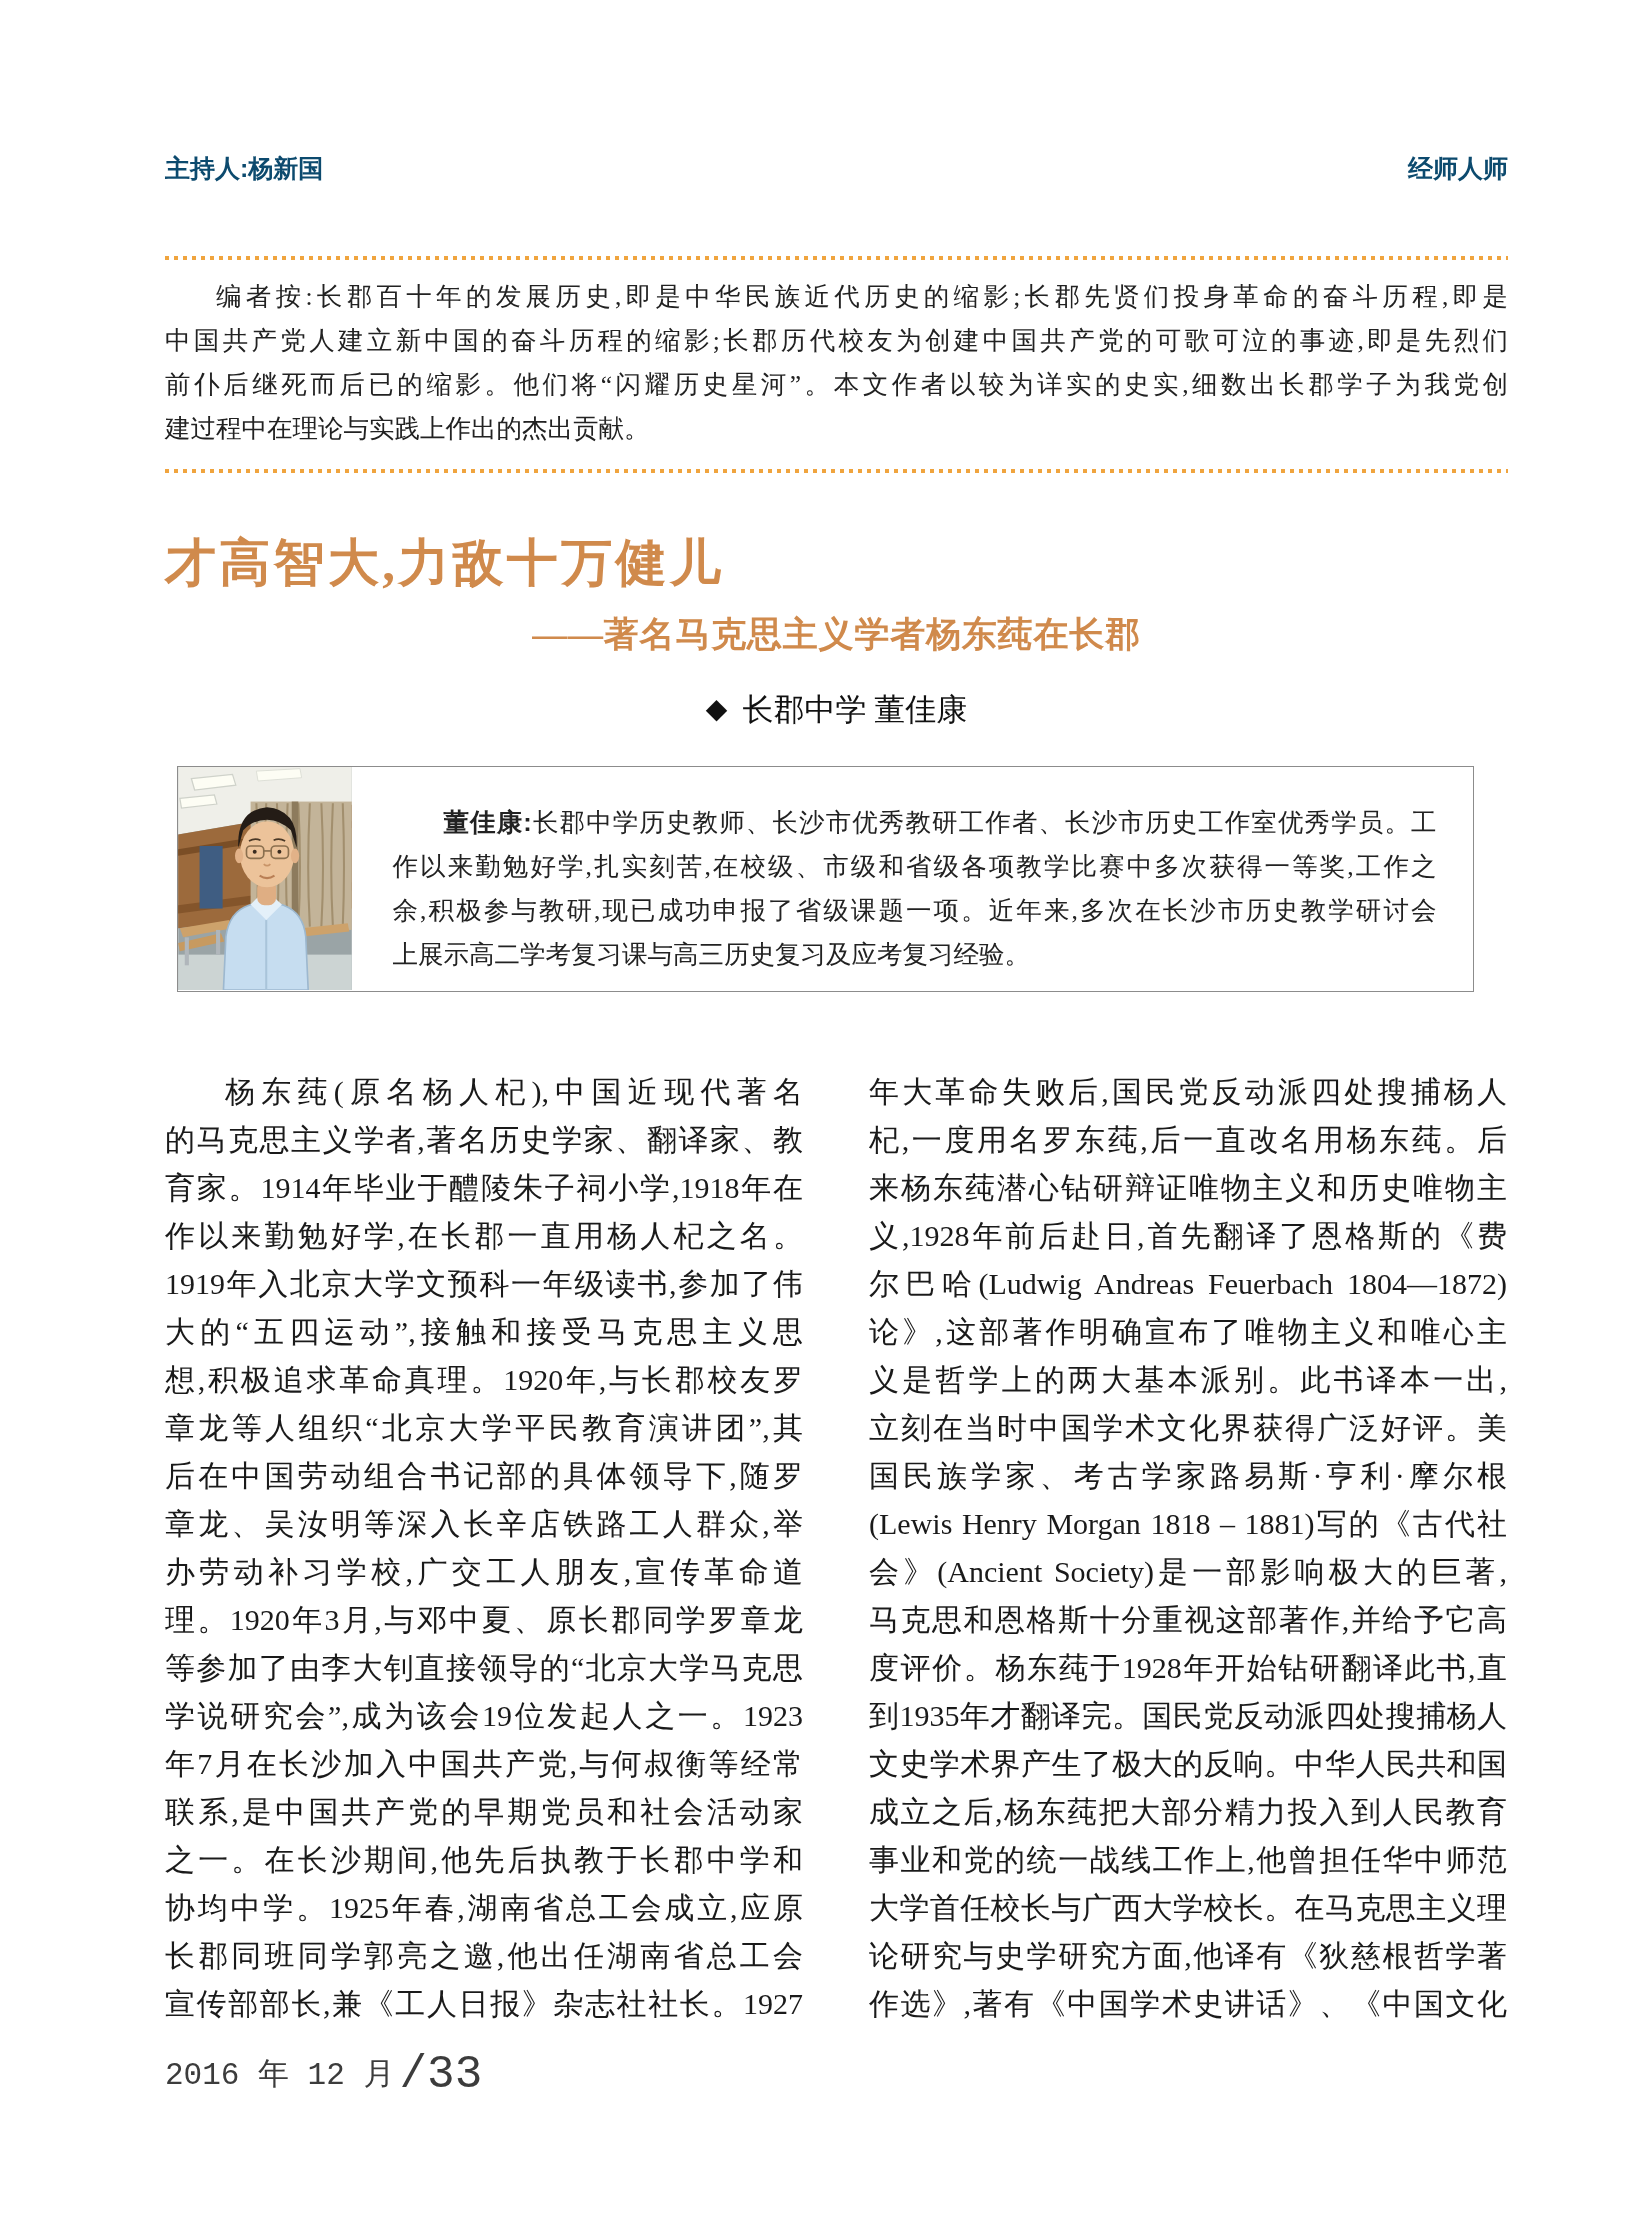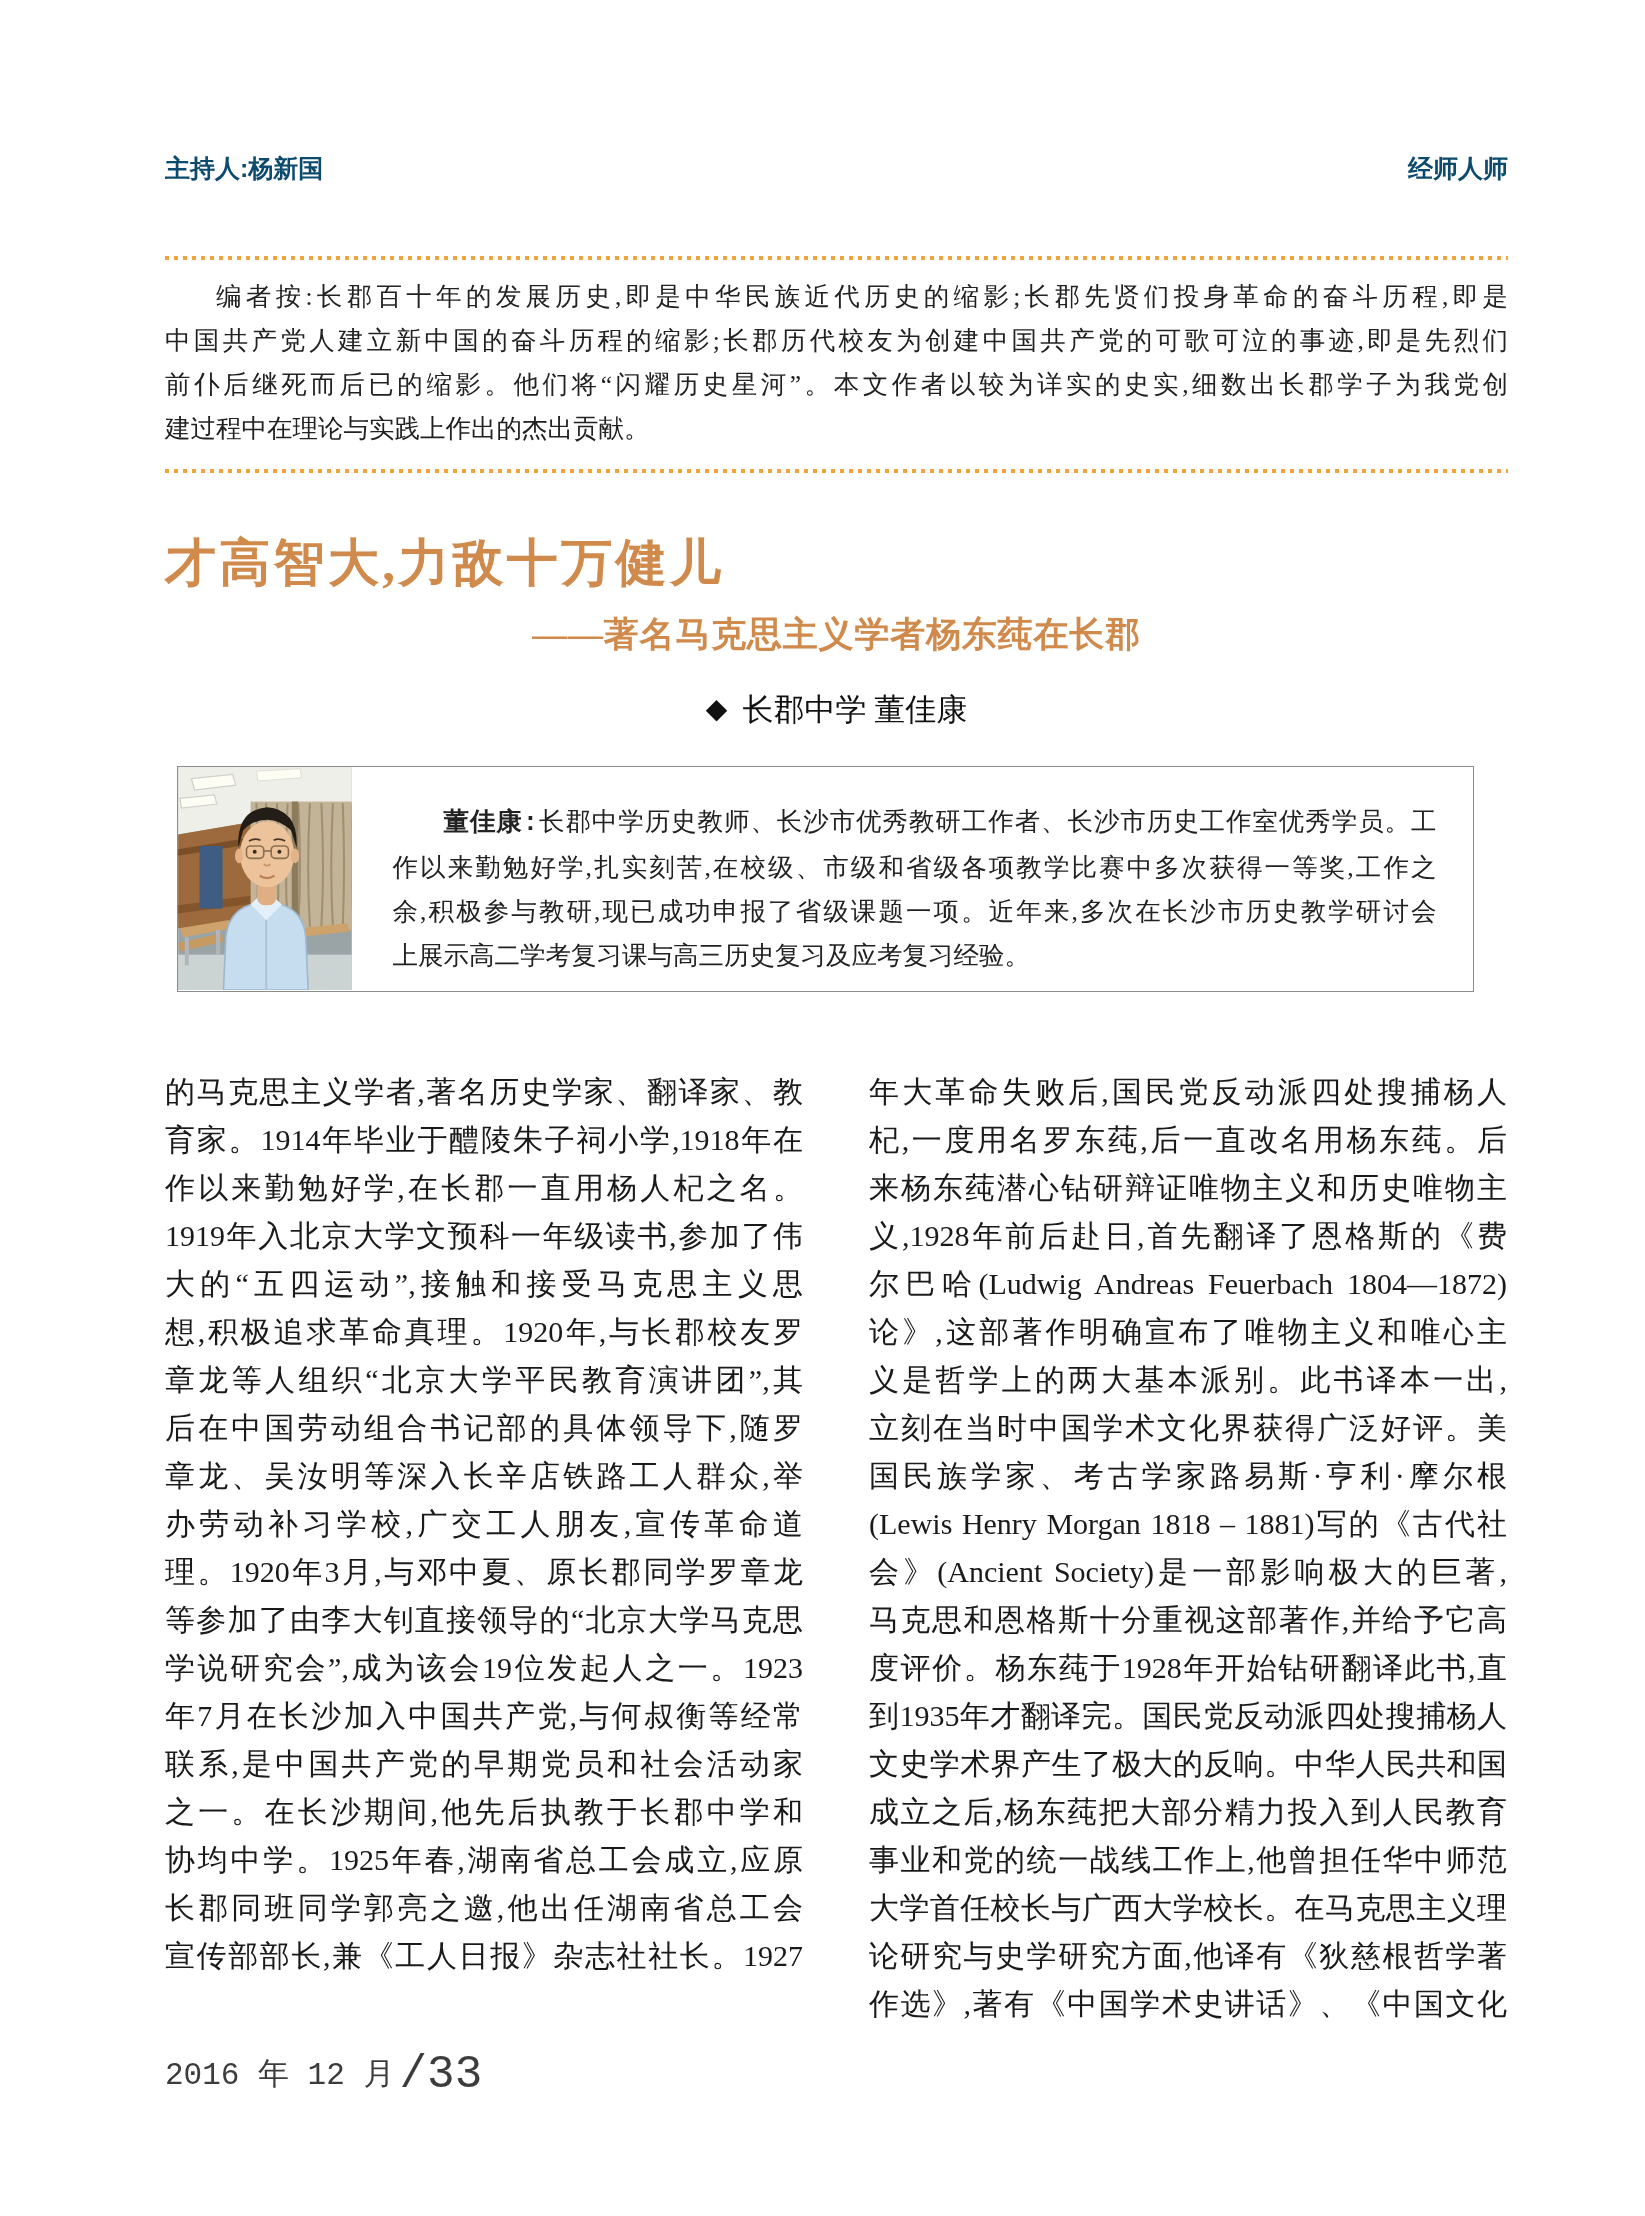--- a/index.html
+++ b/index.html
@@ -38,21 +38,21 @@
   }
   .author{margin-top:31px;text-align:center;font-size:31px;color:#111;}
   .author .diamond{font-size:28px;position:relative;top:-2.5px;margin-right:15px;}
   
   .bio-box{
     margin-top:35px;margin-left:11.5px;width:1297px;height:226px;
     border:1.6px solid var(--border);display:flex;align-items:stretch;background:#fff;
   }
   .photo{flex:0 0 174px;height:223px;display:block;}
   .bio-text{flex:1;padding:33px 36px 0 41px;font-size:25.5px;line-height:44px;color:#222;}
-  .bio-name{font-family:Liberation Mono, monospace;font-weight:bold;}
+  .bio-name{font-family:Liberation Sans, sans-serif;font-weight:bold;}
   
   .columns{margin-top:76px;display:flex;gap:66px;}
   .col{width:638px;font-size:30px;line-height:48px;}
   .col div{height:48px;overflow:hidden;}
   
   .footer{
     margin-top:21px;color:var(--footer);
     font-family:Liberation Mono, monospace;font-size:31px;
   }
   .footer .pgnum{font-size:46px;vertical-align:-3.3px;margin-left:5px;}
@@ -126,20 +126,21 @@
       <div class="bio-text">
         <div class="j ind"><span class="bio-name">董佳康:</span><span>长郡中学历史教师、长沙市优秀教研工作者、长沙市历史工作室优秀学员。工</span></div>
         <div class="j">作以来勤勉好学,扎实刻苦,在校级、市级和省级各项教学比赛中多次获得一等奖,工作之</div>
         <div class="j">余,积极参与教研,现已成功申报了省级课题一项。近年来,多次在长沙市历史教学研讨会</div>
         <div>上展示高二学考复习课与高三历史复习及应考复习经验。</div>
       </div>
     </div>
 
     <div class="columns">
       <div class="col">
+        <div class="j ind">杨东莼(原名杨人杞),中国近现代著名</div>
         <div class="j">的马克思主义学者,著名历史学家、翻译家、教</div>
         <div class="j">育家。1914年毕业于醴陵朱子祠小学,1918年在</div>
         <div class="j">作以来勤勉好学,在长郡一直用杨人杞之名。</div>
         <div class="j">1919年入北京大学文预科一年级读书,参加了伟</div>
         <div class="j">大的“五四运动”,接触和接受马克思主义思</div>
         <div class="j">想,积极追求革命真理。1920年,与长郡校友罗</div>
         <div class="j">章龙等人组织“北京大学平民教育演讲团”,其</div>
         <div class="j">后在中国劳动组合书记部的具体领导下,随罗</div>
         <div class="j">章龙、吴汝明等深入长辛店铁路工人群众,举</div>
         <div class="j">办劳动补习学校,广交工人朋友,宣传革命道</div>

